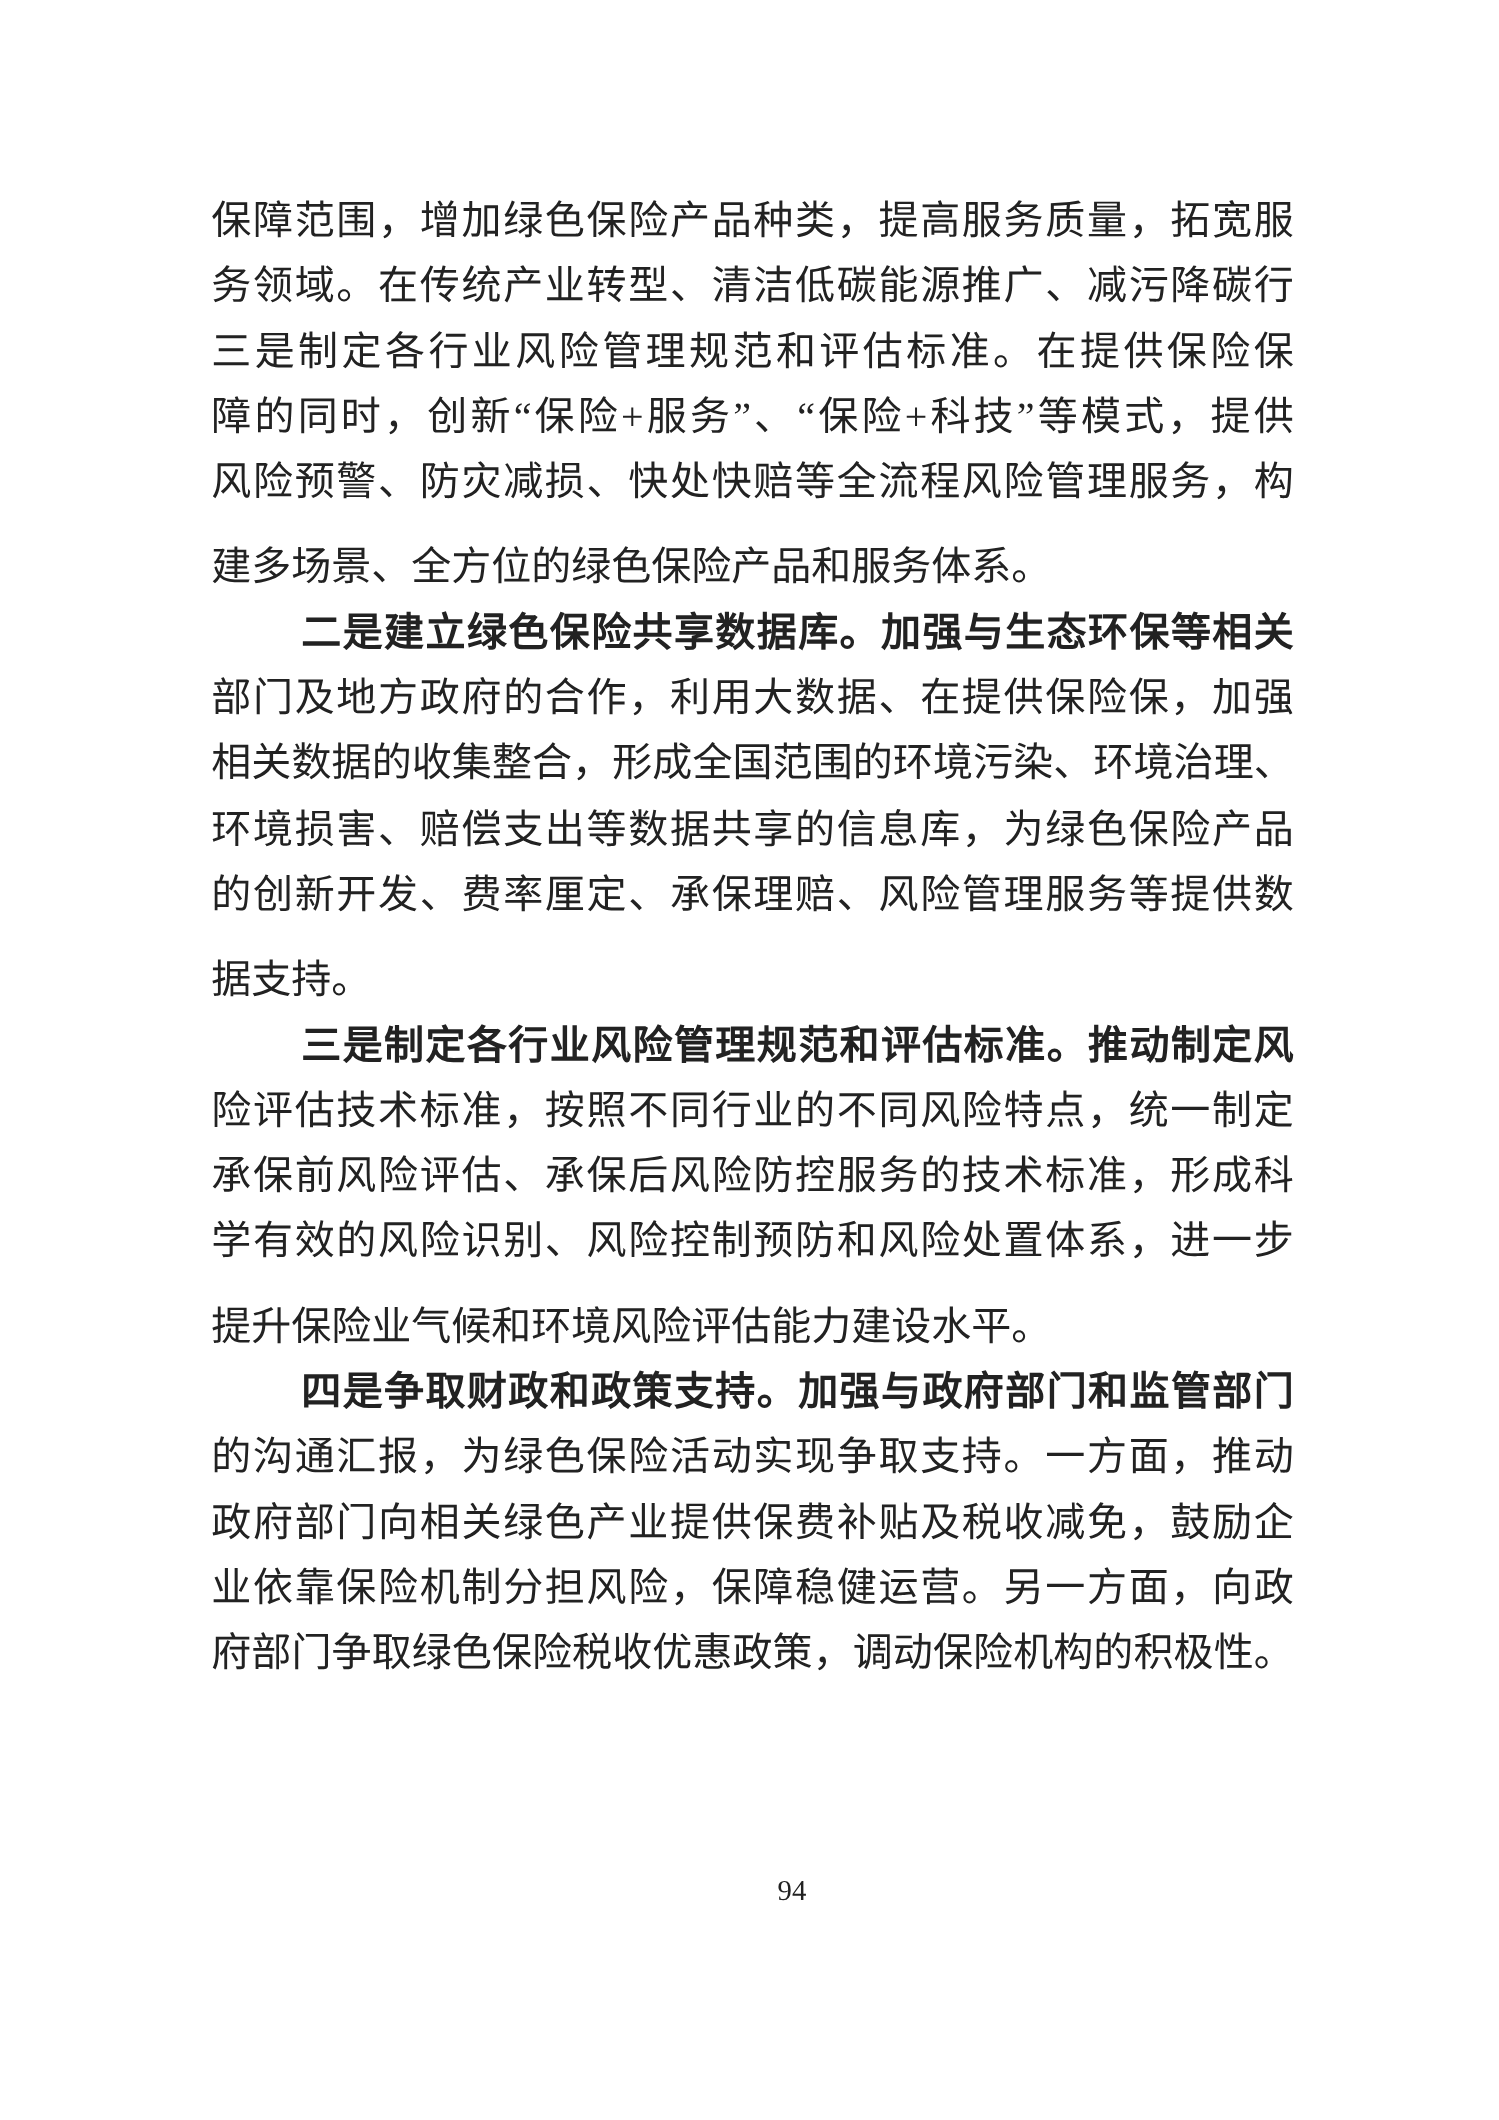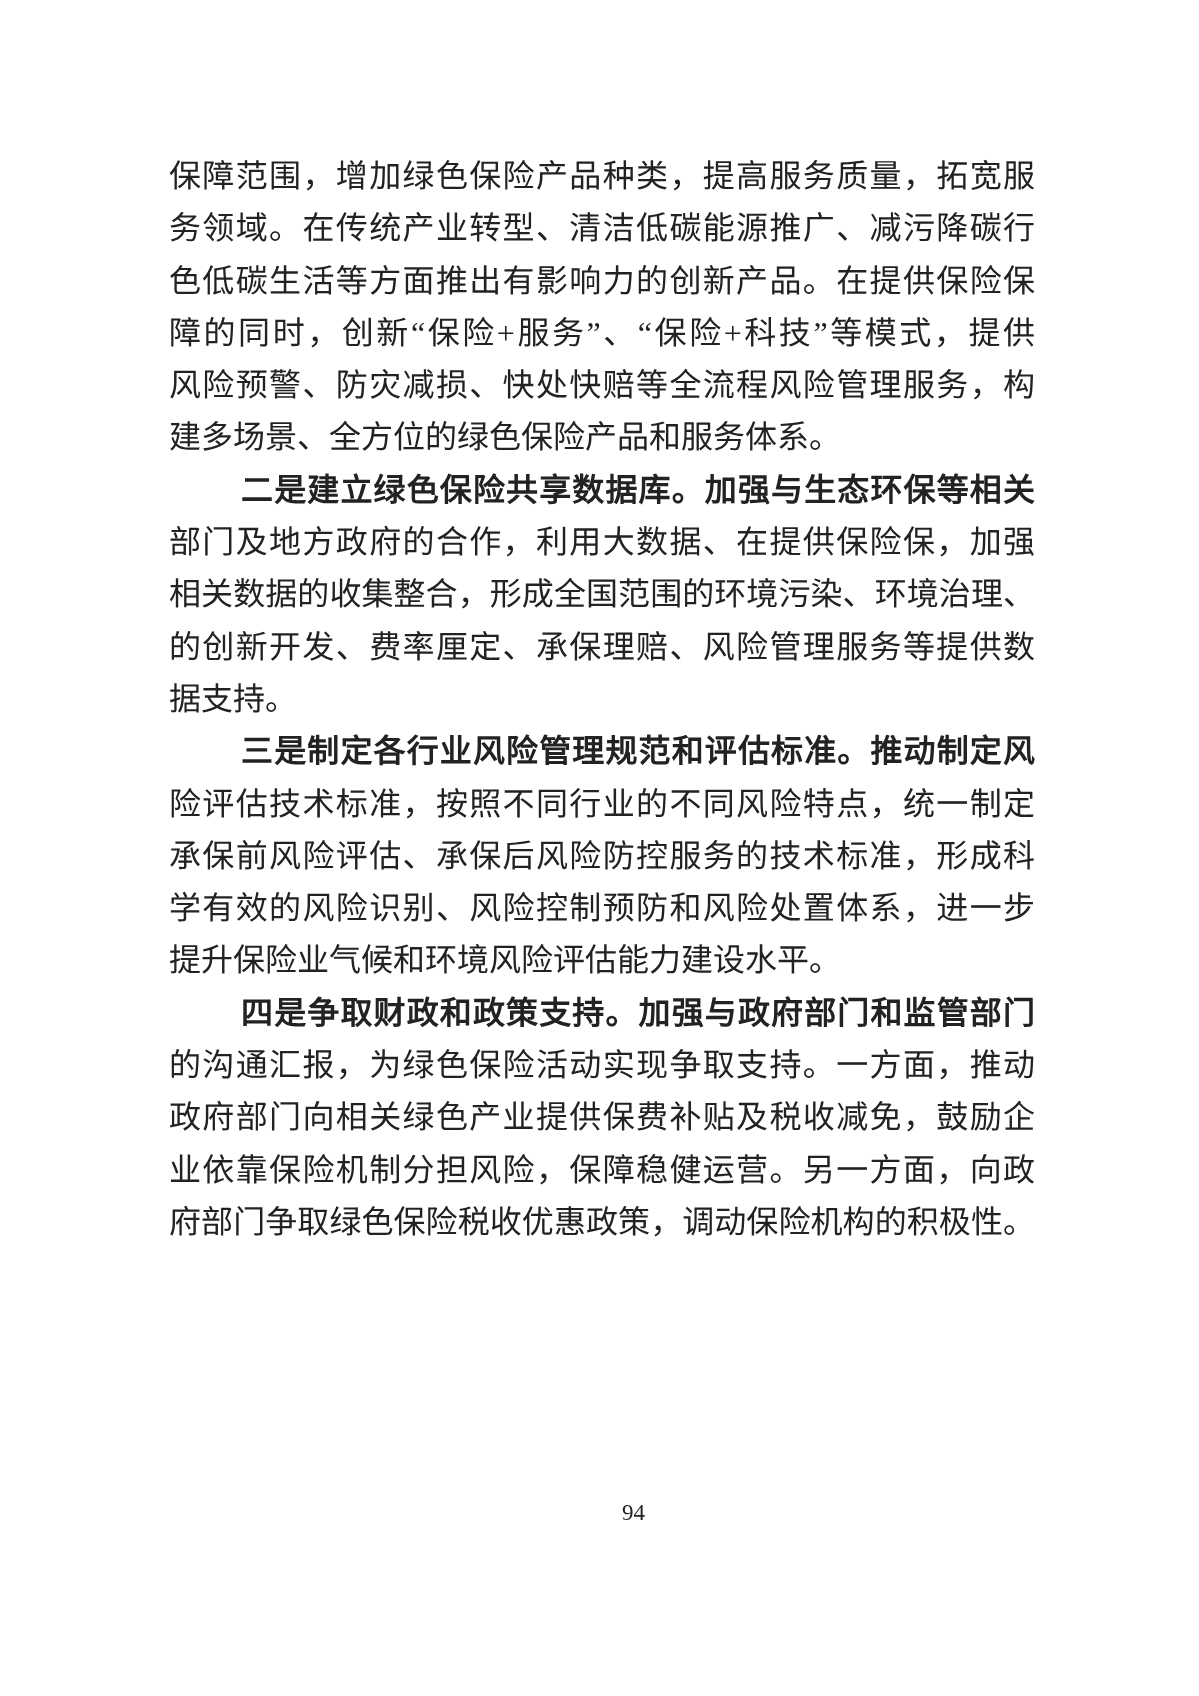--- a/index.html
+++ b/index.html
@@ -33,20 +33,21 @@
     height: 52.3px;
     overflow: hidden;
     text-align: justify;
     text-align-last: justify;
     text-justify: inter-character;
     letter-spacing: 0;
     white-space: normal;
   }
   .text-line.para-end {
     text-align-last: left;
+    margin-top: 16px;
   }
   .text-line.indent {
     padding-left: 72px;
     box-sizing: border-box;
     font-weight: bold;
   }
   .page-number {
     position: absolute;
     top: 1499px;
     left: 34px;
@@ -58,29 +59,30 @@
   }
 </style>
 </head>
 <body>
 
 <div class="page">
   <div class="text-block" id="text-block">
       <div class="paragraph">
         <div class="text-line">保障范围，增加绿色保险产品种类，提高服务质量，拓宽服</div>
         <div class="text-line">务领域。在传统产业转型、清洁低碳能源推广、减污降碳行</div>
-        <div class="text-line">色低碳生活等方面推出有影响力的创新产品。在提供保险保</div>
+        <div class="text-line">三是制定各行业风险管理规范和评估标准。在提供保险保</div>
         <div class="text-line">障的同时，创新“保险+服务”、“保险+科技”等模式，提供</div>
         <div class="text-line">风险预警、防灾减损、快处快赔等全流程风险管理服务，构</div>
         <div class="text-line para-end">建多场景、全方位的绿色保险产品和服务体系。</div>
       </div>
       <div class="paragraph">
         <div class="text-line indent">二是建立绿色保险共享数据库。加强与生态环保等相关</div>
         <div class="text-line">部门及地方政府的合作，利用大数据、在提供保险保，加强</div>
         <div class="text-line">相关数据的收集整合，形成全国范围的环境污染、环境治理、</div>
+        <div class="text-line">环境损害、赔偿支出等数据共享的信息库，为绿色保险产品</div>
         <div class="text-line">的创新开发、费率厘定、承保理赔、风险管理服务等提供数</div>
         <div class="text-line para-end">据支持。</div>
       </div>
       <div class="paragraph">
         <div class="text-line indent">三是制定各行业风险管理规范和评估标准。推动制定风</div>
         <div class="text-line">险评估技术标准，按照不同行业的不同风险特点，统一制定</div>
         <div class="text-line">承保前风险评估、承保后风险防控服务的技术标准，形成科</div>
         <div class="text-line">学有效的风险识别、风险控制预防和风险处置体系，进一步</div>
         <div class="text-line para-end">提升保险业气候和环境风险评估能力建设水平。</div>
       </div>

